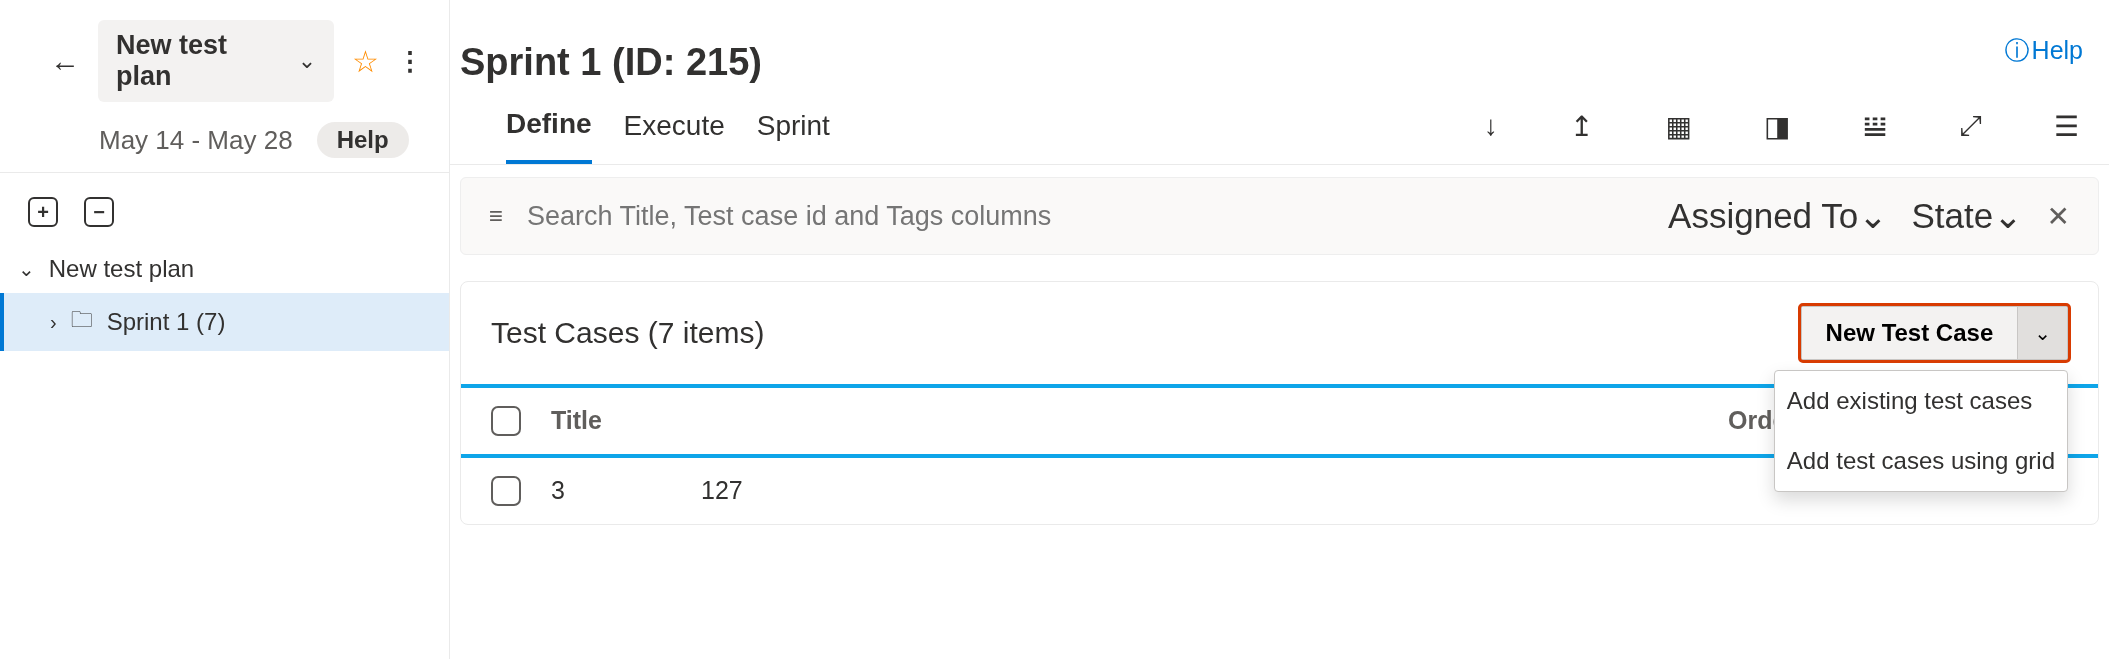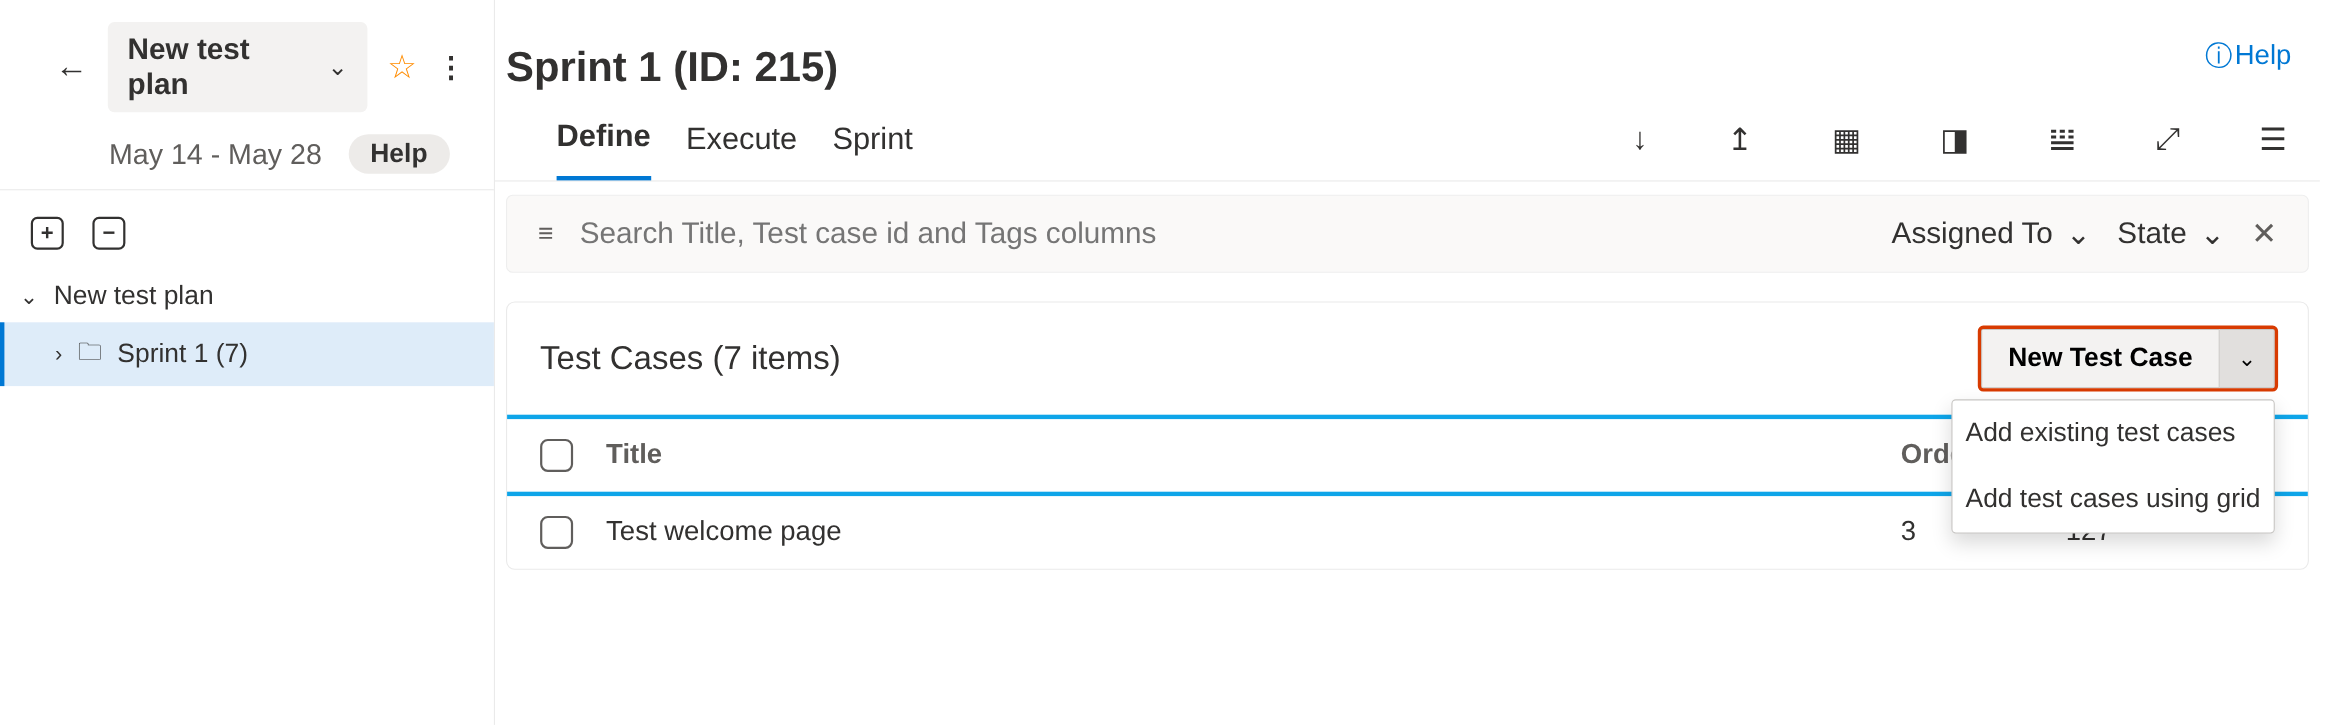--- a/index.html
+++ b/index.html
@@ -38,21 +38,21 @@
 
     .tab-bar { display: flex; align-items: center; gap: 32px; padding: 24px 10px 0 10px; border-bottom: 1px solid #eaeaea; }
     .tab { font-size: 28px; padding-bottom: 20px; cursor: pointer; }
     .tab.active { font-weight: 700; border-bottom: 4px solid #0078d4; margin-left: 46px; }
     .tab-spacer { flex: 1; }
     .tool-ico { font-size: 28px; cursor: pointer; padding: 0 20px 20px 20px; }
 
     .search-bar { margin: 12px 10px 0 10px; background: #faf9f8; border: 1px solid #eee; border-radius: 6px; display: flex; align-items: center; gap: 24px; padding: 18px 28px; }
     .filter-ico { font-size: 24px; color: #605e5c; }
     .search-input { flex: 1; border: none; background: transparent; font-size: 27px; color: #605e5c; outline: none; }
-    .pill-dd { display: flex; align-items: center; gap: 12px; font-size: 27px; color: #323130; cursor: pointer; }
+    .pill-dd { display: flex; align-items: center; gap: 0; font-size: 35px; color: #323130; cursor: pointer; }
     .close-x { font-size: 28px; color: #605e5c; cursor: pointer; }
 
     .card { margin: 26px 10px 0 10px; border: 1px solid #eaeaea; border-radius: 8px; position: relative; }
     .card-hd { display: flex; align-items: center; justify-content: space-between; padding: 24px 30px; }
     .card-hd h3 { font-size: 30px; font-weight: 400; }
     .ntc-wrap { display: flex; outline: 3px solid #d83b01; border-radius: 2px; justify-content: space-between; }
     .ntc-btn { background: #f3f2f1; border: 1px solid #c8c6c4; padding: 12px 24px; font-size: 24px; font-weight: 600; cursor: pointer; }
     .ntc-chev { background: #e1dfdd; border: 1px solid #c8c6c4; border-left: none; padding: 12px 16px; font-size: 20px; cursor: pointer; }
 
     .menu { position: absolute; right: 30px; top: 88px; background: #fff; border: 1px solid #c8c6c4; border-radius: 4px; box-shadow: 0 8px 18px rgba(0,0,0,.15); z-index: 10; }
@@ -160,19 +160,18 @@
     <div class="tbl-head">
       <span class="cb"></span>
       <span class="col-title">Title</span>
       <span class="col-order">Order</span>
       <span class="col-test">Tes</span>
       <span class="col-last">ign</span>
     </div>
 
     <div class="tbl-row">
       <span class="cb"></span>
-      <span class="col-title">Test welcome page</span>
       <span class="col-order">3</span>
       <span class="col-test">127</span>
       <span class="col-last"></span>
     </div>
   </section>
 </main>
 
 </body></html>

